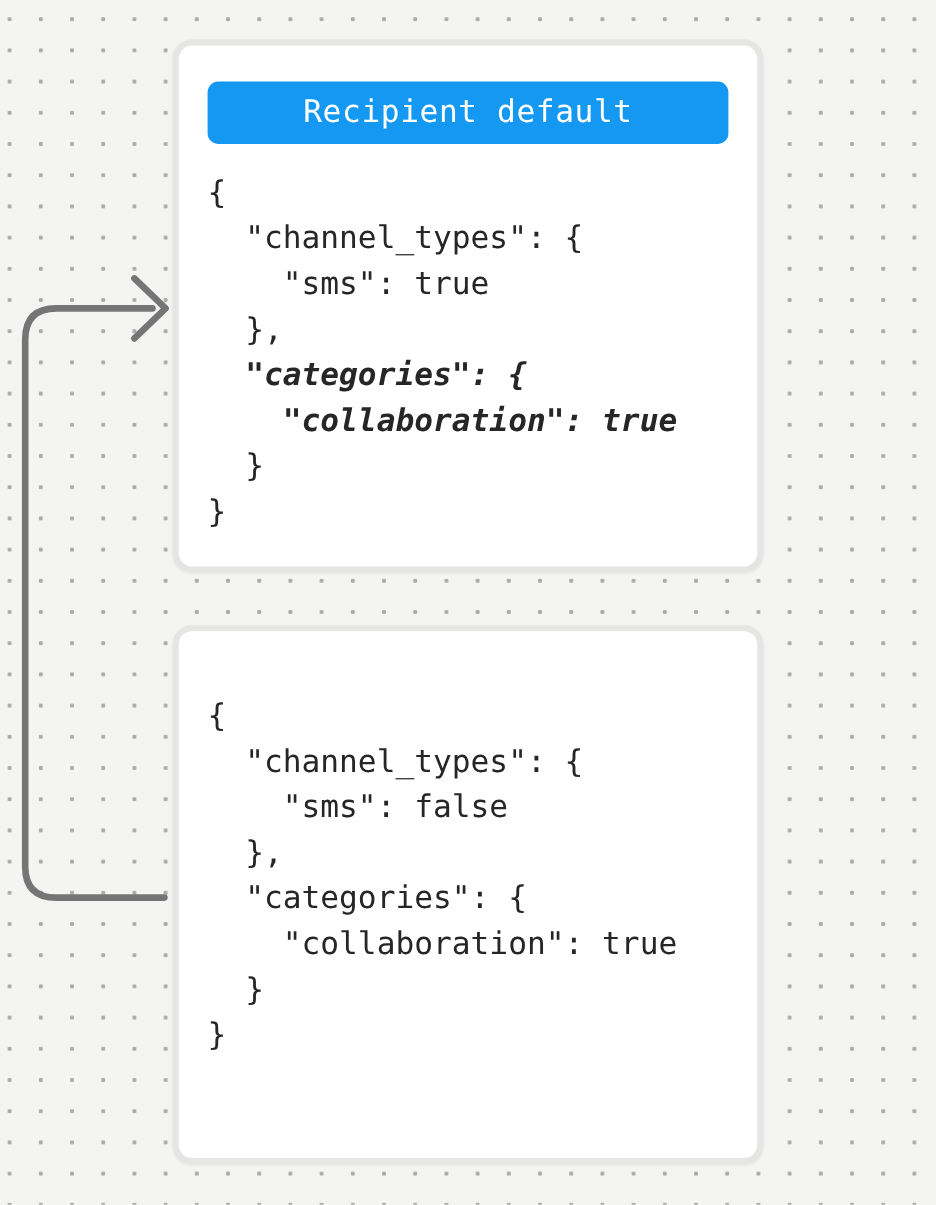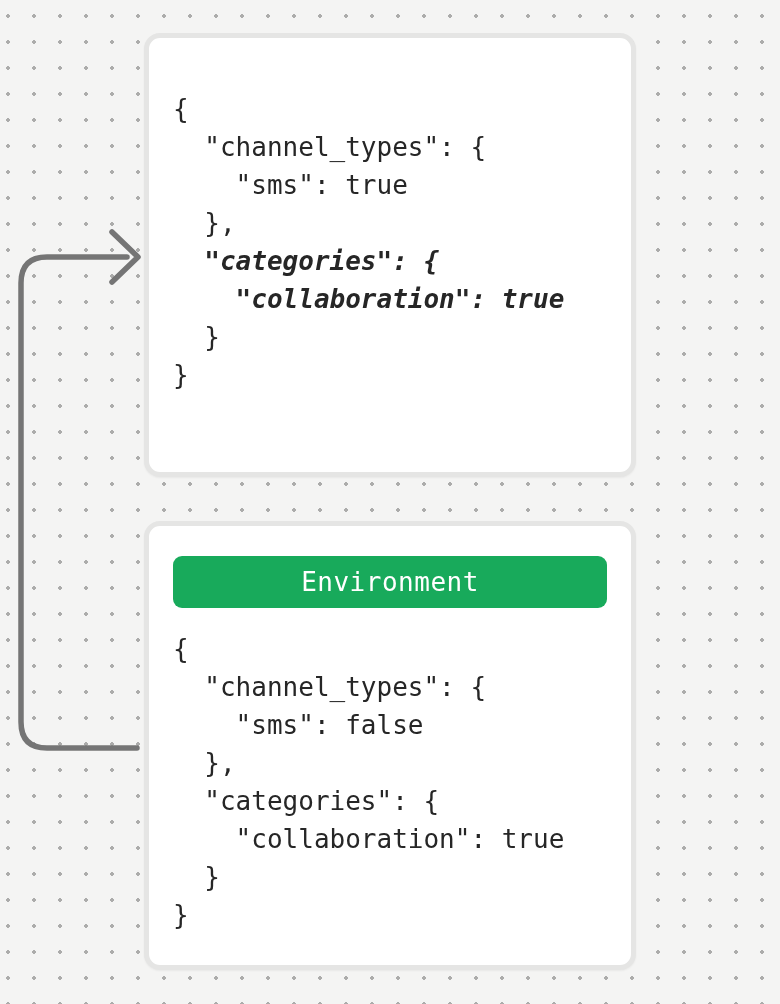--- a/index.html
+++ b/index.html
@@ -64,36 +64,36 @@
 </style>
 </head>
 <body>
 
 <svg class="arrow-overlay" viewBox="0 0 780 1004" aria-hidden="true">
   <path d="M 137 748 H 47 Q 21 748 21 722 V 283 Q 21 257 47 257 H 127" fill="none" stroke-width="5.5" stroke-linecap="round" stroke-linejoin="round" stroke="#757575"></path>
   <path d="M 112 232 L 138 257 L 112 282" fill="none" stroke-width="5.5" stroke-linecap="round" stroke-linejoin="round" stroke="#757575"></path>
 </svg>
 
 <div class="card top">
+  <div class="card-header" style="background-color: rgb(21, 152, 242);">
+    <span>Recipient default</span>
+  </div>
   <div class="code">
       <div class="line">{</div>
       <div class="line">  "channel_types": {</div>
       <div class="line">    "sms": true</div>
       <div class="line">  },</div>
       <div class="line em">  "categories": {</div>
       <div class="line em">    "collaboration": true</div>
       <div class="line">  }</div>
       <div class="line">}</div>
     </div>
 </div>
 
 <div class="card bottom">
-  <div class="card-header" style="background-color: rgb(24, 170, 91);">
-    <span>Environment</span>
-  </div>
   <div class="code">
       <div class="line">{</div>
       <div class="line">  "channel_types": {</div>
       <div class="line">    "sms": false</div>
       <div class="line">  },</div>
       <div class="line">  "categories": {</div>
       <div class="line">    "collaboration": true</div>
       <div class="line">  }</div>
       <div class="line">}</div>
     </div>

